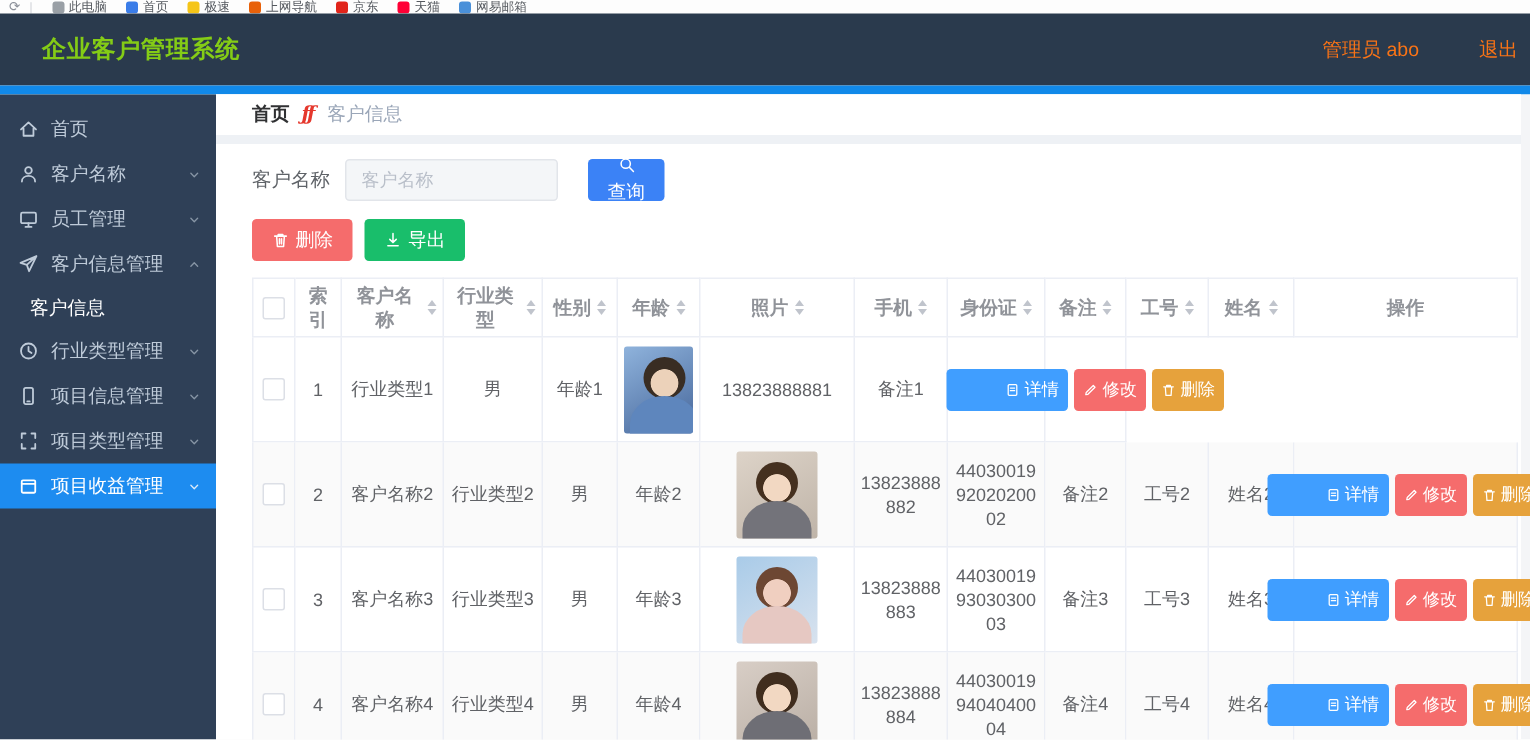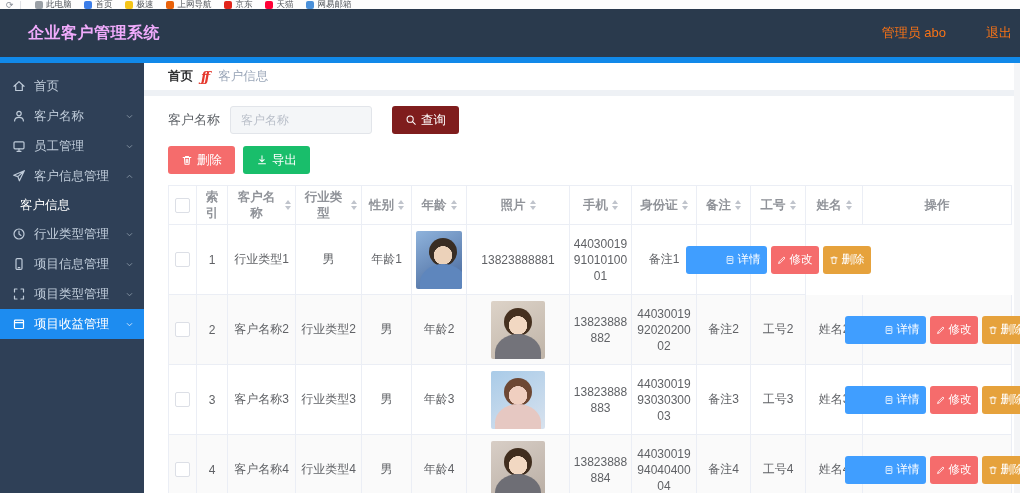--- a/index.html
+++ b/index.html
@@ -11,21 +11,21 @@
   
   .bm-bar{height:9px;background:#fdfdfd;display:flex;align-items:center;gap:13px;
           padding-left:6px;overflow:hidden;font-size:8.5px;color:#55595f;flex:0 0 auto;}
   .bm-lead{display:flex;align-items:center;gap:6px;color:#8a8f98;font-size:9px;}
   .bm-item{display:flex;align-items:center;gap:3px;white-space:nowrap;}
   .bm-fav{width:8px;height:8px;border-radius:2px;flex:0 0 auto;}
 
   
   .hdr{height:48px;background:#2a3a4d;display:flex;align-items:center;
        padding:0 8px 0 28px;flex:0 0 auto;}
-  .hdr-title{color:#f0abfc;font-size:16px;font-weight:bold;letter-spacing:.5px;font-family:Liberation Serif, serif;}
+  .hdr-title{color:#84cc16;font-size:16px;font-weight:bold;letter-spacing:.5px;font-family:Liberation Serif, serif;}
   .hdr-right{margin-left:auto;display:flex;align-items:center;gap:40px;
              color:#f97316;font-size:13px;}
   .hdr-link{cursor:pointer;}
   .blue-strip{height:6px;background:#1189e9;flex:0 0 auto;}
 
   
   .body{flex:1;display:flex;min-height:0;}
 
   
   .sidebar{width:144px;background:#2f4057;flex:0 0 auto;padding-top:8px;
@@ -61,21 +61,21 @@
   .search-row{display:flex;align-items:center;}
   .search-label{font-size:13px;color:#5f6368;margin-right:10px;}
   .search-input{width:120px;height:26px;background:#f4f6f8;border:1px solid #e2e5ea;
                 border-radius:3px;padding:0 10px;font-size:12px;color:#333;outline:none;
                 font-family:inherit;}
   .search-input::placeholder{color:#b9bfc9;}
   .btn{display:inline-flex;align-items:center;justify-content:center;gap:4px;border:none;
        border-radius:3px;color:#fff;font-size:12.5px;height:28px;padding:0 13px;
        cursor:pointer;font-family:inherit;white-space:nowrap;}
   .btn .icn{width:12px;height:12px;}
-  .btn-primary{background:#7f1d1d;margin-left:20px;}
+  .btn-primary{background:#3b82f6;margin-left:20px;flex-direction:column;}
   .btn-danger{background:#f56c6c;}
   .btn-success{background:#19be6b;margin-left:8px;}
   .action-row{display:flex;align-items:center;margin-top:12px;}
 
   
   .tbl{margin-top:11px;width:844px;font-size:12px;color:#606266;}
   .t-row{display:grid;grid-template-columns:29px 31px 68px 66px 50px 55px 103px 62px 65px 54px 55px 57px 149px;}
   .t-cell{border-right:1px solid #ebeef5;border-bottom:1px solid #ebeef5;
           display:flex;align-items:center;justify-content:center;text-align:center;
           padding:0 4px;min-width:0;box-sizing:border-box;}
@@ -418,23 +418,20 @@
                 </div>
                 <div class="t-cell">
                   <span>年龄1</span>
                 </div>
                 <div class="t-cell">
                   <div class="photo v1"></div>
                 </div>
                 <div class="t-cell cell-break">
                   <span>13823888881</span>
                 </div>
-                <div class="t-cell cell-break">
-                  <span>440300199101010001</span>
-                </div>
                 <div class="t-cell">
                   <span>备注1</span>
                 </div>
                 <div class="t-cell">
                   <span>姓名1</span>
                 </div>
                 <div class="t-cell">
                   <button class="btn row-btn btn-detail">
                     <span class="icn">
                       <svg viewBox="0 0 14 14">

